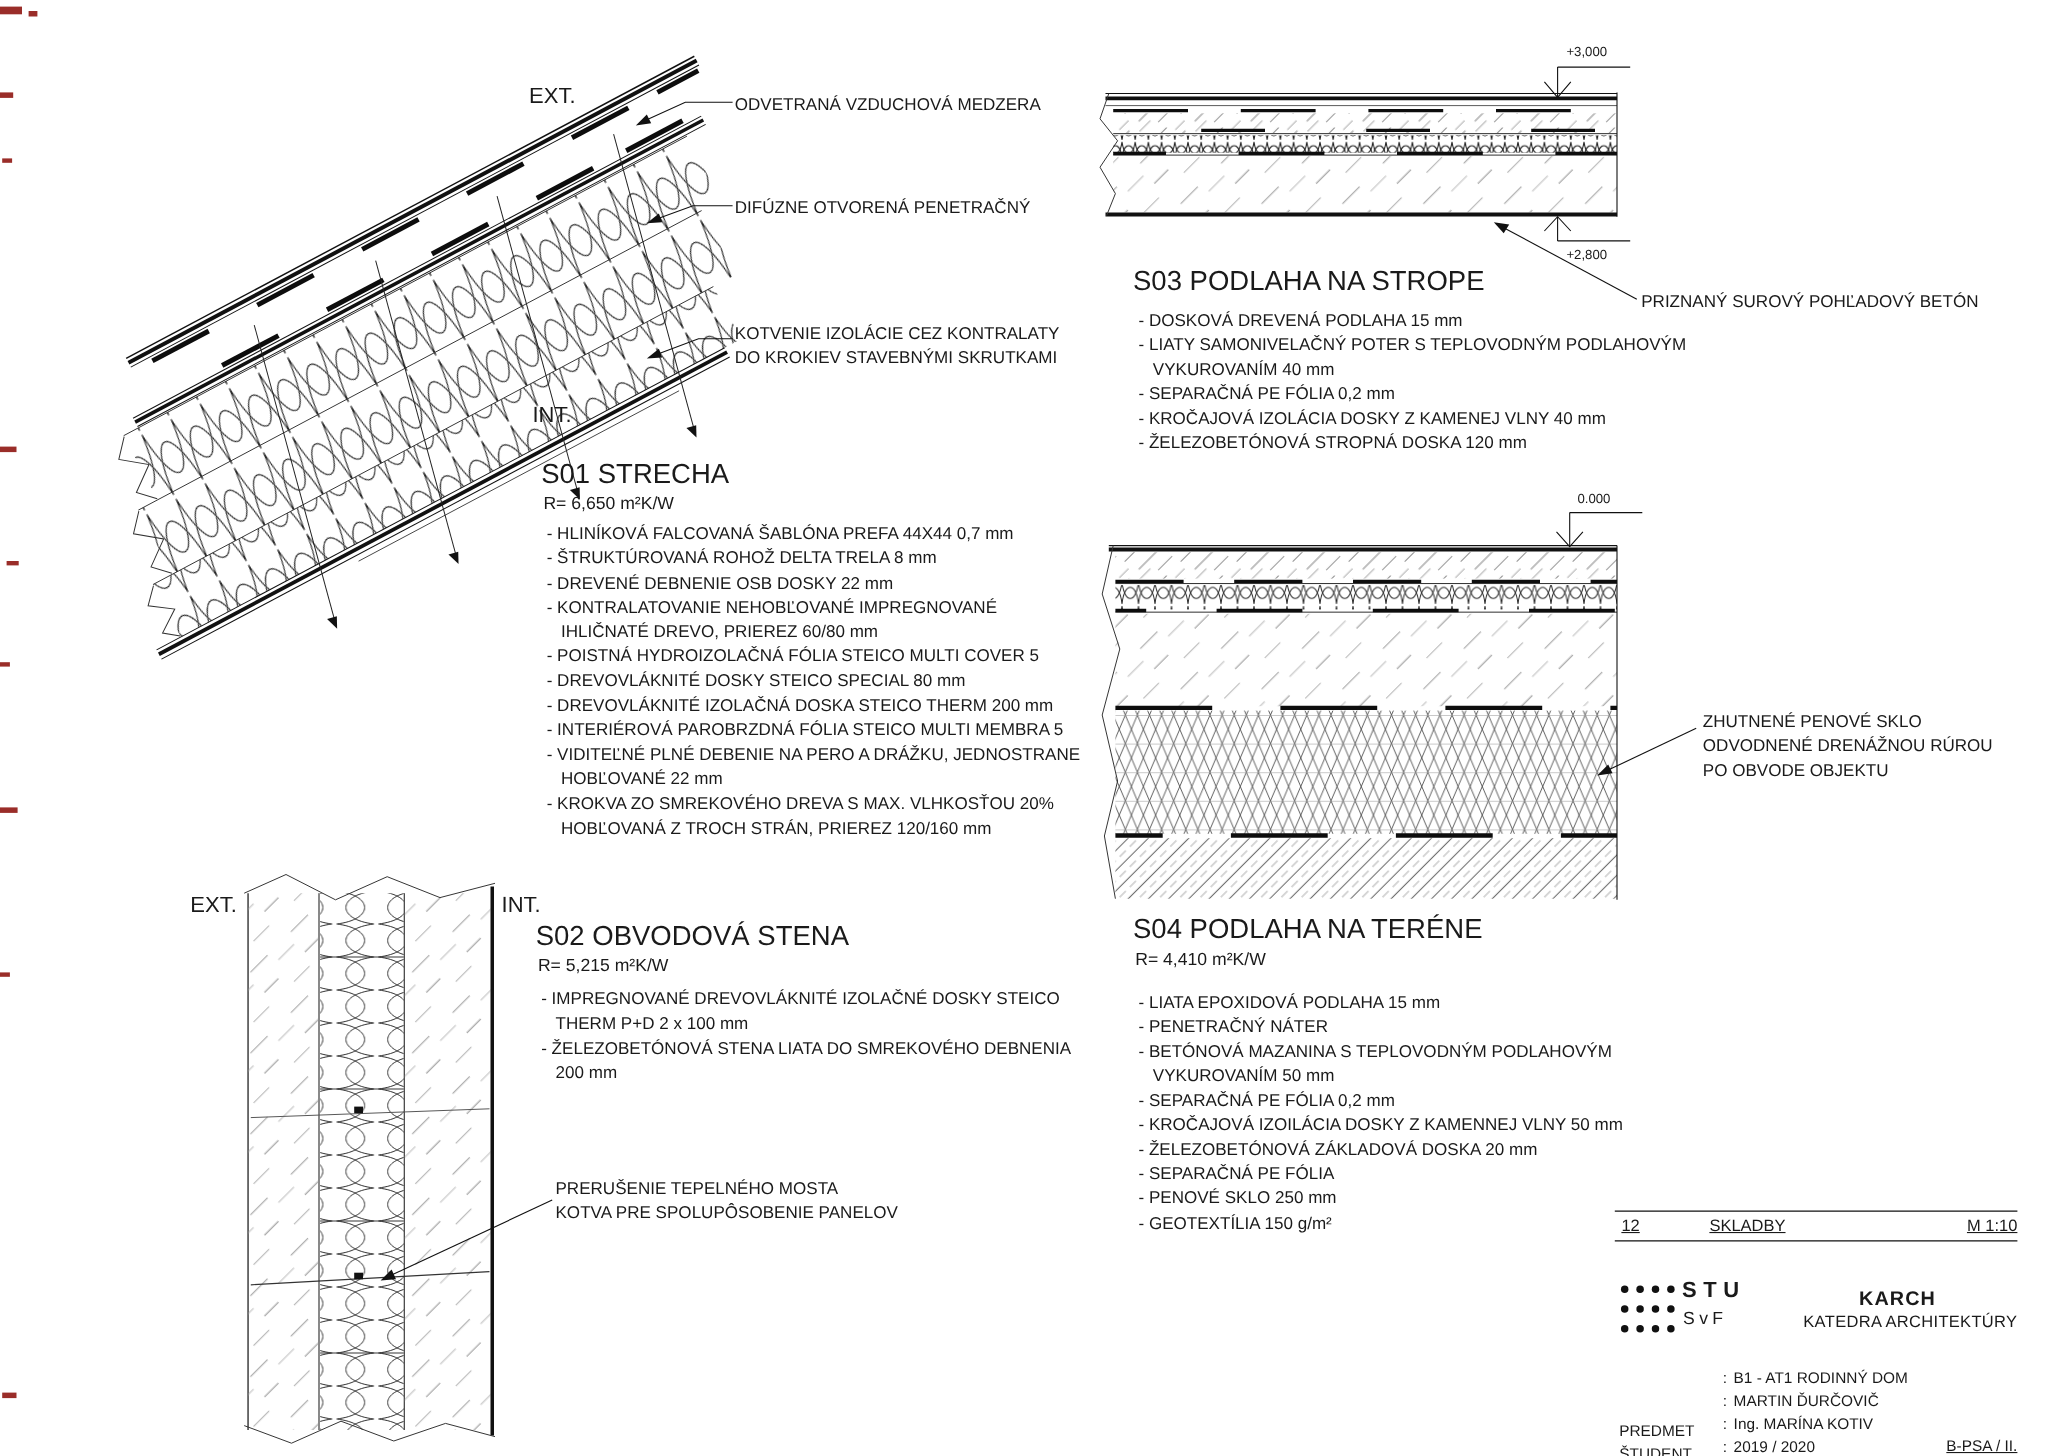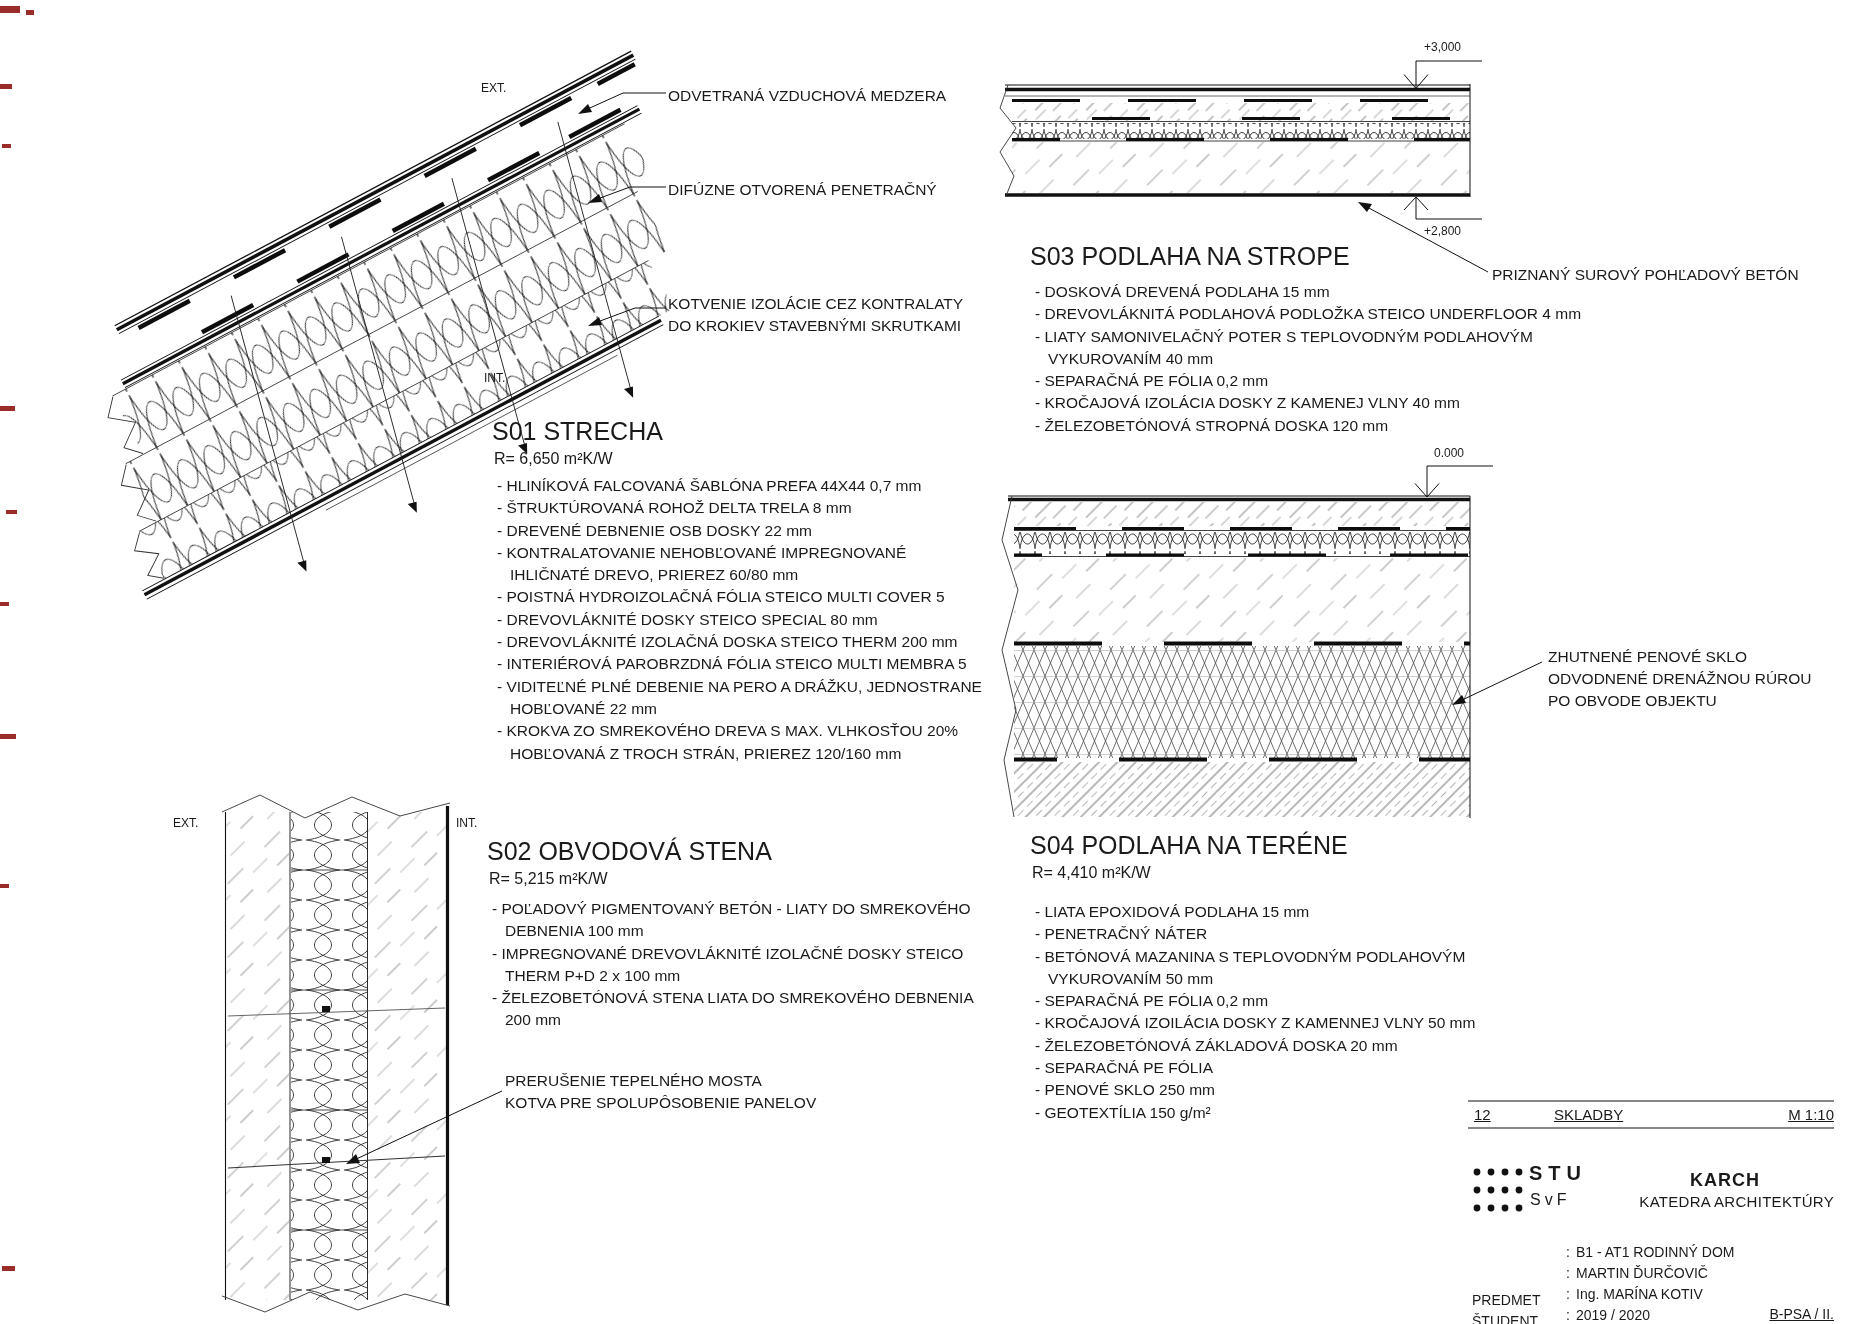--- a/index.html
+++ b/index.html
@@ -2,21 +2,21 @@
 <html><head>
 <meta charset="utf-8">
 <style>
   html,body{margin:0;padding:0;background:#e8e8e8;}
   .sheet{
     position:relative;width:1872px;height:1324px;background:#ffffff;
     font-family:"Liberation Sans", sans-serif;color:#1a1a1a;overflow:hidden;
   }
   .sheet svg{position:absolute;left:0;top:0;}
   .lbl{position:absolute;font-size:15.5px;line-height:22px;white-space:pre-line;}
-  .sm{font-size:12px;}
+  .sm{font-size:20px;}
   .title{font-size:25px;line-height:27px;white-space:nowrap;}
   .rval{font-size:16px;line-height:21px;white-space:nowrap;}
   .items{position:absolute;font-size:15.5px;}
   .item{padding-left:13px;text-indent:-13px;line-height:22.3px;white-space:pre-line;}
   .lvl{position:absolute;font-size:12px;white-space:nowrap;}
   .tb{position:absolute;font-size:15px;white-space:nowrap;text-decoration:underline;}
   .tb-rows{position:absolute;font-size:14px;}
   .tb-row{display:flex;height:21px;line-height:21px;}
   .tb-label{width:88px;margin-top:48px;}
   .tb-colon{width:16px;text-align:center;}
@@ -280,34 +280,31 @@
 HOBĽOVANÉ 22 mm</div>
       <div class="item">- KROKVA ZO SMREKOVÉHO DREVA S MAX. VLHKOSŤOU 20%
 HOBĽOVANÁ Z TROCH STRÁN, PRIEREZ 120/160 mm</div>
     </div>
 
 <div class="lbl sm" style="left:173px;top:812px">EXT.</div>
 <div class="lbl sm" style="left:456px;top:812px">INT.</div>
 <div class="lbl title" style="left:487px;top:838px">S02 OBVODOVÁ STENA</div>
 <div class="lbl rval" style="left:489px;top:868px">R= 5,215 m²K/W</div>
 <div class="items" style="left:492px;top:898px;width:640px">
-      <div class="item">- POĽADOVÝ PIGMENTOVANÝ BETÓN - LIATY DO SMREKOVÉHO
-DEBNENIA 100 mm</div>
       <div class="item">- IMPREGNOVANÉ DREVOVLÁKNITÉ IZOLAČNÉ DOSKY STEICO
 THERM P+D 2 x 100 mm</div>
       <div class="item">- ŽELEZOBETÓNOVÁ STENA LIATA DO SMREKOVÉHO DEBNENIA
 200 mm</div>
     </div>
 <div class="lbl" style="left:505px;top:1070px">PRERUŠENIE TEPELNÉHO MOSTA
 KOTVA PRE SPOLUPÔSOBENIE PANELOV</div>
 
 <div class="lbl title" style="left:1030px;top:243px">S03 PODLAHA NA STROPE</div>
 <div class="items" style="left:1035px;top:281px;width:660px">
       <div class="item">- DOSKOVÁ DREVENÁ  PODLAHA 15 mm</div>
-      <div class="item">- DREVOVLÁKNITÁ PODLAHOVÁ PODLOŽKA STEICO UNDERFLOOR 4 mm</div>
       <div class="item">- LIATY SAMONIVELAČNÝ POTER S TEPLOVODNÝM PODLAHOVÝM
 VYKUROVANÍM 40 mm</div>
       <div class="item">- SEPARAČNÁ PE FÓLIA 0,2 mm</div>
       <div class="item">- KROČAJOVÁ IZOLÁCIA DOSKY Z KAMENEJ VLNY 40 mm</div>
       <div class="item">- ŽELEZOBETÓNOVÁ STROPNÁ DOSKA 120 mm</div>
     </div>
 <div class="lvl" style="left:1424px;top:40px">+3,000</div>
 <div class="lvl" style="left:1424px;top:224px">+2,800</div>
 <div class="lbl" style="left:1492px;top:264px">PRIZNANÝ SUROVÝ POHĽADOVÝ BETÓN</div>
 

